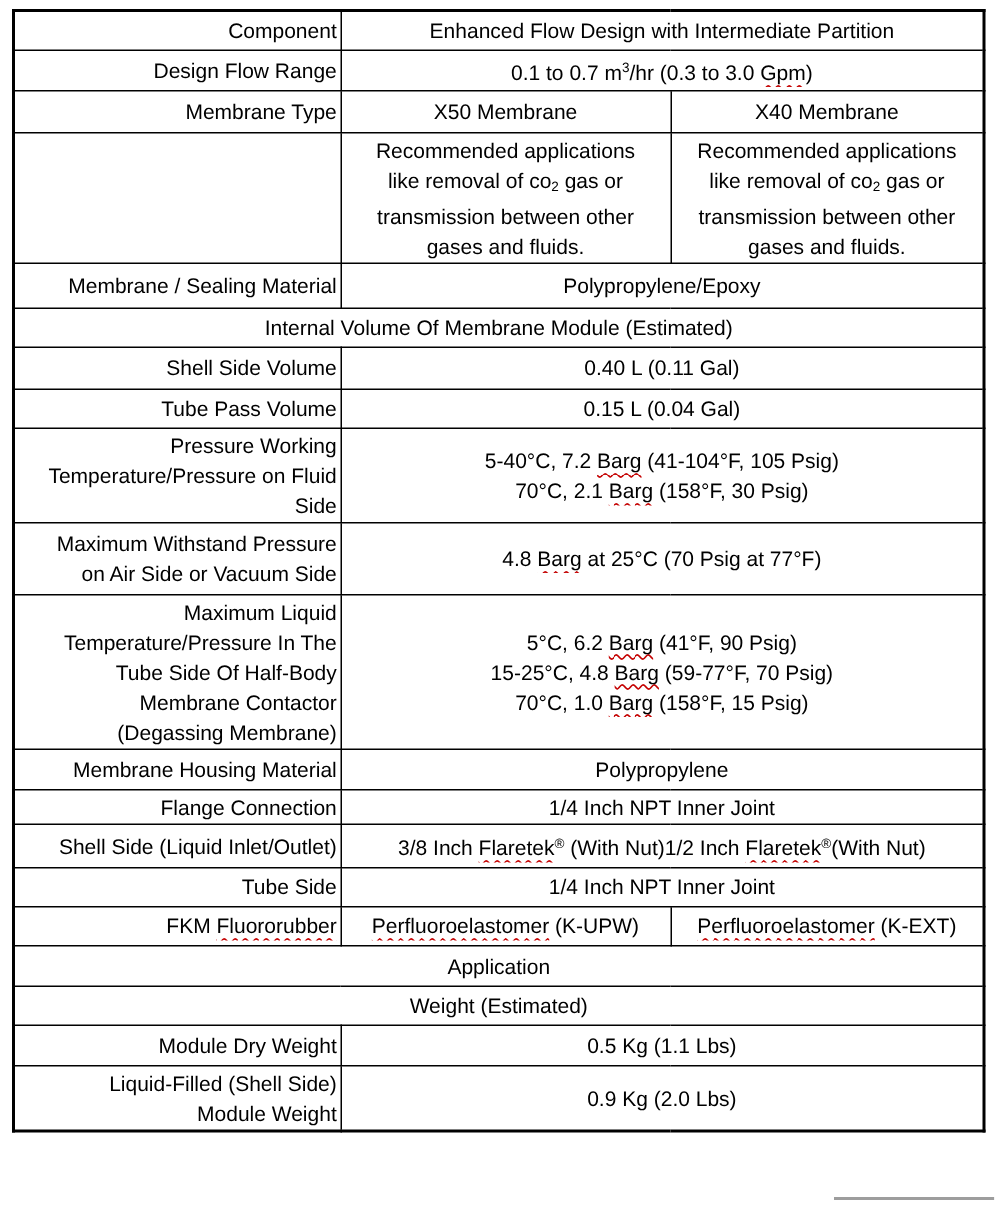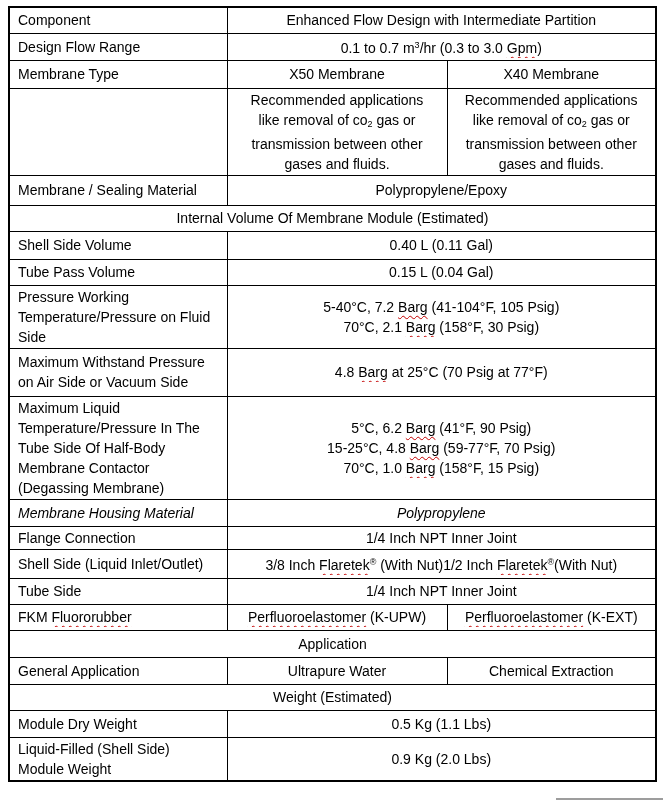--- a/index.html
+++ b/index.html
@@ -30,21 +30,21 @@
     table-layout: fixed;
     border: 2px solid var(--border-color);
     font-size: 14px;
   }
   table.spec td {
     border: 1px solid var(--border-color);
     vertical-align: middle;
     padding: 1px 3px;
   }
   table.spec td.label {
-    text-align: left;
+    text-align: right;
     padding-left: 8px;
     padding-right: 2px;
   }
   table.spec td.value,
   table.spec td.header {
     text-align: center;
   }
   td .cell { overflow: hidden; }
   .line {
     line-height: 20px;
@@ -231,21 +231,21 @@
             </div>
           </td>
           <td colspan="2" class="value">
             <div class="cell">
               <div class="line"><span>5°C, 6.2 </span><span class="wavy">Barg</span><span> (41°F, 90 Psig)</span></div>
               <div class="line"><span>15-25°C, 4.8 </span><span class="wavy">Barg</span><span> (59-77°F, 70 Psig)</span></div>
               <div class="line"><span>70°C, 1.0 </span><span class="wavy">Barg</span><span> (158°F, 15 Psig)</span></div>
             </div>
           </td>
         </tr>
-        <tr style="height: 27px; font-style: italic;">
+        <tr style="height: 27px;">
           <td class="label">
             <div class="cell">
               <div class="line"><span>Membrane Housing Material</span></div>
             </div>
           </td>
           <td colspan="2" class="value">
             <div class="cell">
               <div class="line"><span>Polypropylene</span></div>
             </div>
           </td>
@@ -300,37 +300,20 @@
           <td class="value">
             <div class="cell">
               <div class="line"><span class="wavy">Perfluoroelastomer</span><span> (K-EXT)</span></div>
             </div>
           </td>
         </tr>
         <tr style="height: 27px;">
           <td colspan="3" class="header">
             <div class="cell">
               <div class="line"><span>Application</span></div>
-            </div>
-          </td>
-        </tr>
-        <tr style="height: 27px;">
-          <td class="label">
-            <div class="cell">
-              <div class="line"><span>General Application</span></div>
-            </div>
-          </td>
-          <td class="value">
-            <div class="cell">
-              <div class="line"><span>Ultrapure Water</span></div>
-            </div>
-          </td>
-          <td class="value">
-            <div class="cell">
-              <div class="line"><span>Chemical Extraction</span></div>
             </div>
           </td>
         </tr>
         <tr style="height: 26px;">
           <td colspan="3" class="header">
             <div class="cell">
               <div class="line"><span>Weight (Estimated)</span></div>
             </div>
           </td>
         </tr>

